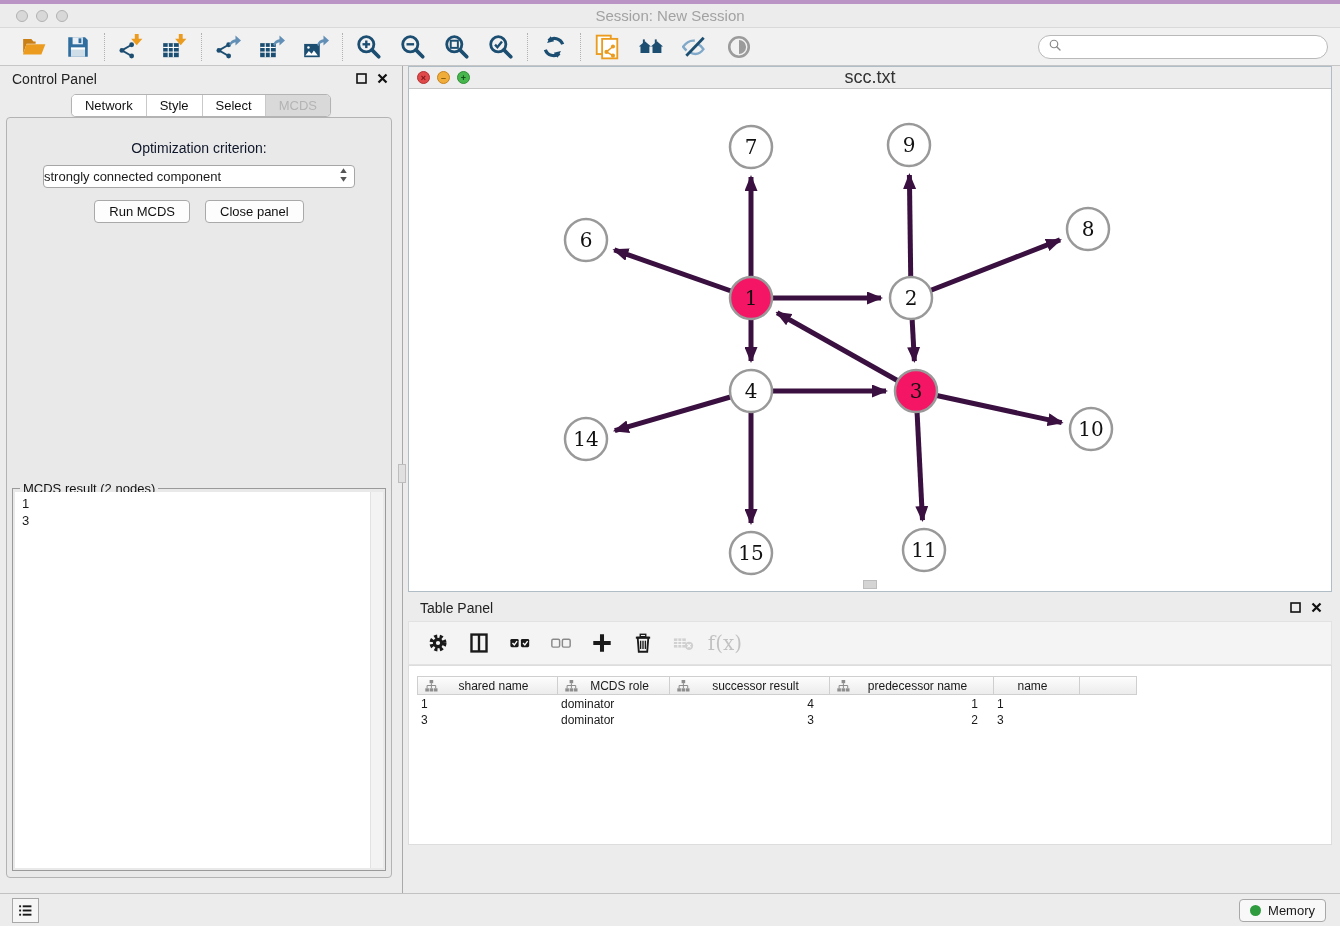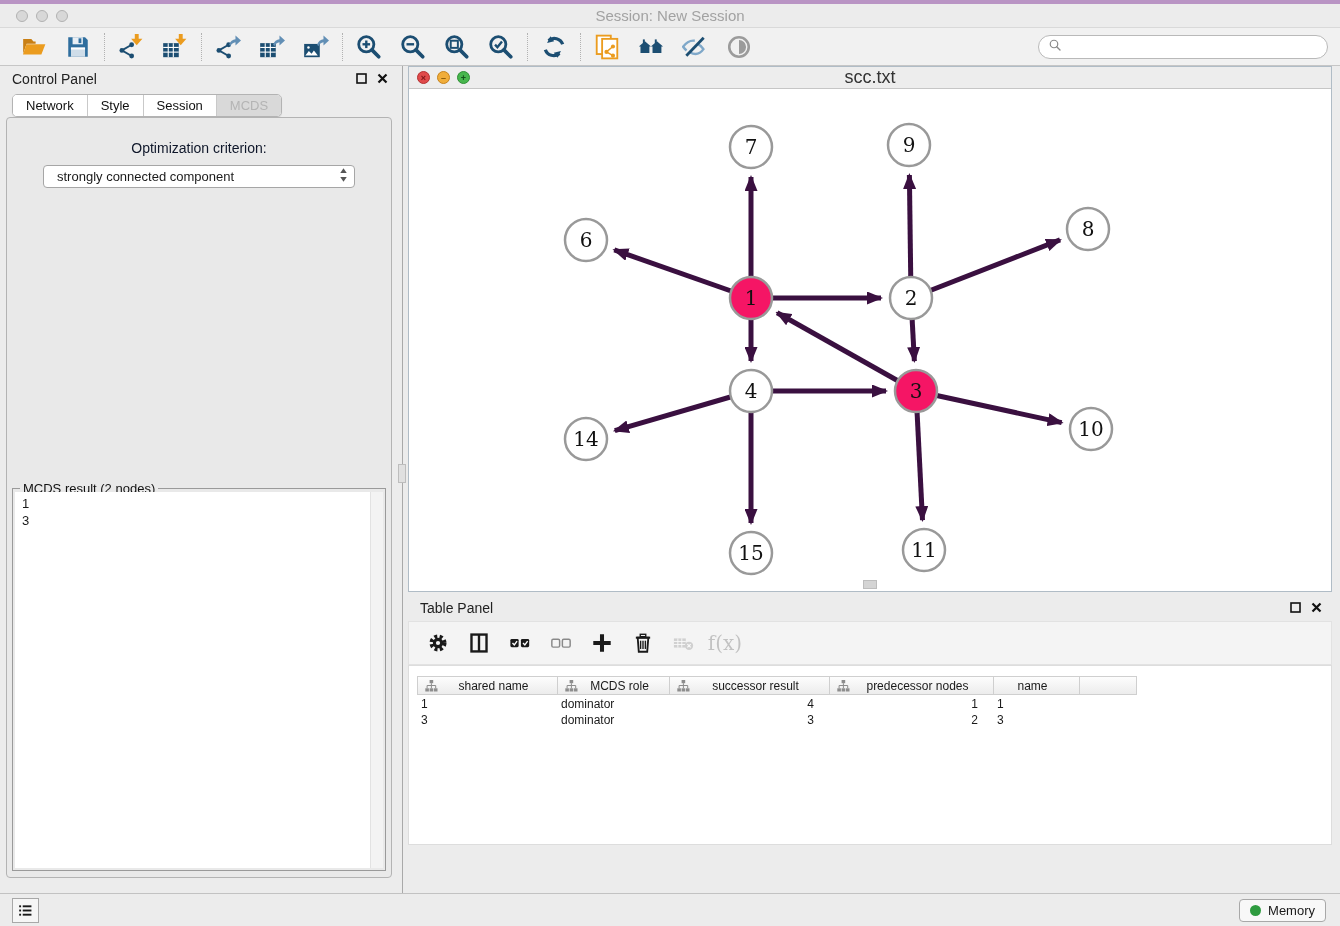--- a/index.html
+++ b/index.html
@@ -34,26 +34,26 @@
 
   
   .seg { display:inline-flex; border:1px solid #b3b3b3; border-radius:5px; overflow:hidden; background:#fff;
          box-shadow:0 1px 1px rgba(0,0,0,0.08); }
   .seg .tab { padding:3px 13px; font-size:13px; color:#111; background:#fff; border-left:1px solid #c9c9c9; white-space:nowrap; }
   .seg .tab:first-child { border-left:none; }
   .seg .tab.active { background:#d9d9d9; color:#b4b4b4; }
 
   
   .control-panel { position:absolute; left:0; top:66px; width:398px; height:827px; }
-  .cp-tabs { position:absolute; top:28px; left:12px; right:0; }
+  .cp-tabs { position:absolute; top:28px; left:4px; right:0; text-align:center; }
   .cp-body { position:absolute; top:51px; left:6px; right:6px; bottom:15px; background:#e9e9e9;
              border:1px solid #b3b3b3; border-radius:4px; }
   .opt-label { text-align:center; margin-top:22px; font-size:14px; color:#0f172a; }
   .combo { margin:9px auto 0; width:312px; height:23px; background:#fff; border:1px solid #a6a6a6; border-radius:4px;
-           display:flex; align-items:center; padding:0 6px 0 13px; font-size:13px; }
+           display:flex; align-items:center; padding:0 6px 0 0; font-size:13px; }
   .combo .cval { flex:1; }
   .btn-row { display:flex; justify-content:center; gap:15px; margin-top:12px; }
   .pbtn { height:23px; padding:0 14px; background:#fdfdfd; border:1px solid #a9a9a9; border-radius:4px;
           font-size:13px; color:#111; font-family:"Liberation Sans",sans-serif; }
   .result-fieldset { position:absolute; left:5px; right:5px; top:370px; bottom:6px; border:1px solid #9a9a9a; }
   .result-legend { position:absolute; top:-8px; left:7px; background:#e9e9e9; padding:0 3px; font-size:13px; color:#111; }
   .result-inner { position:absolute; left:2px; right:2px; top:3px; bottom:2px; background:#fff; overflow:hidden; }
   .result-lines { padding:3px 0 0 7px; font-size:13px; line-height:17px; }
   .vscroll { position:absolute; right:0; top:0; bottom:0; width:13px; background:#f3f3f3; border-left:1px solid #e2e2e2; }
 
@@ -322,32 +322,36 @@
           <svg width="11" height="11" viewBox="0 0 11 11">
             <path d="M1.5 1.5l8 8M9.5 1.5l-8 8" stroke="#111" stroke-width="2.2"></path>
           </svg>
         </span>
     </span>
   </div>
   <div class="cp-tabs">
     <span class="seg" id="cp-tabs">
         <span class="tab">Network</span>
         <span class="tab">Style</span>
-        <span class="tab">Session</span>
+        <span class="tab">Select</span>
         <span class="tab active">MCDS</span>
       </span>
   </div>
   <div class="cp-body">
     <div class="opt-label">Optimization criterion:</div>
     <div class="combo">
       <span class="cval">strongly connected component</span>
       <span><svg viewBox="0 0 10 17" width="9" height="16">
             <path d="M5 1l3.6 5.2H1.4z" fill="#555"></path>
             <path d="M5 16l3.6-5.2H1.4z" fill="#555"></path>
           </svg></span>
+    </div>
+    <div class="btn-row">
+      <button class="pbtn">Run MCDS</button>
+      <button class="pbtn">Close panel</button>
     </div>
     <div class="result-fieldset">
       <span class="result-legend">MCDS result (2 nodes)</span>
       <div class="result-inner">
         <div class="result-lines" id="result-lines">
             <div>1</div>
             <div>3</div>
           </div>
         <div class="vscroll"></div>
       </div>
@@ -576,21 +580,21 @@
                 <rect x="4.6" y="0" width="3.6" height="3.2"></rect>
                 <rect x="0.3" y="8.3" width="3.6" height="3.2"></rect>
                 <rect x="4.6" y="8.3" width="3.6" height="3.2"></rect>
                 <rect x="8.9" y="8.3" width="3.6" height="3.2"></rect>
               </g>
               <g stroke="#8d8d8d" fill="none" stroke-width="1">
                 <path d="M6.4 3.2v2.3M2.1 8.3V5.5h8.6v2.8M6.4 5.5v2.8"></path>
               </g>
             </svg>
           </span>
-          <span class="thlabel">predecessor nodes</span>
+          <span class="thlabel">predecessor name</span>
         </div>
         <div class="th" style="width: 86px;">
           <span class="thlabel">name</span>
         </div>
         <div class="th th-filler" style="width: 56px;"></div>
       </div>
     <div id="tbody">
         <div class="trow">
           <div class="td" style="width: 140px;">1</div>
           <div class="td" style="width: 112px;">dominator</div>

